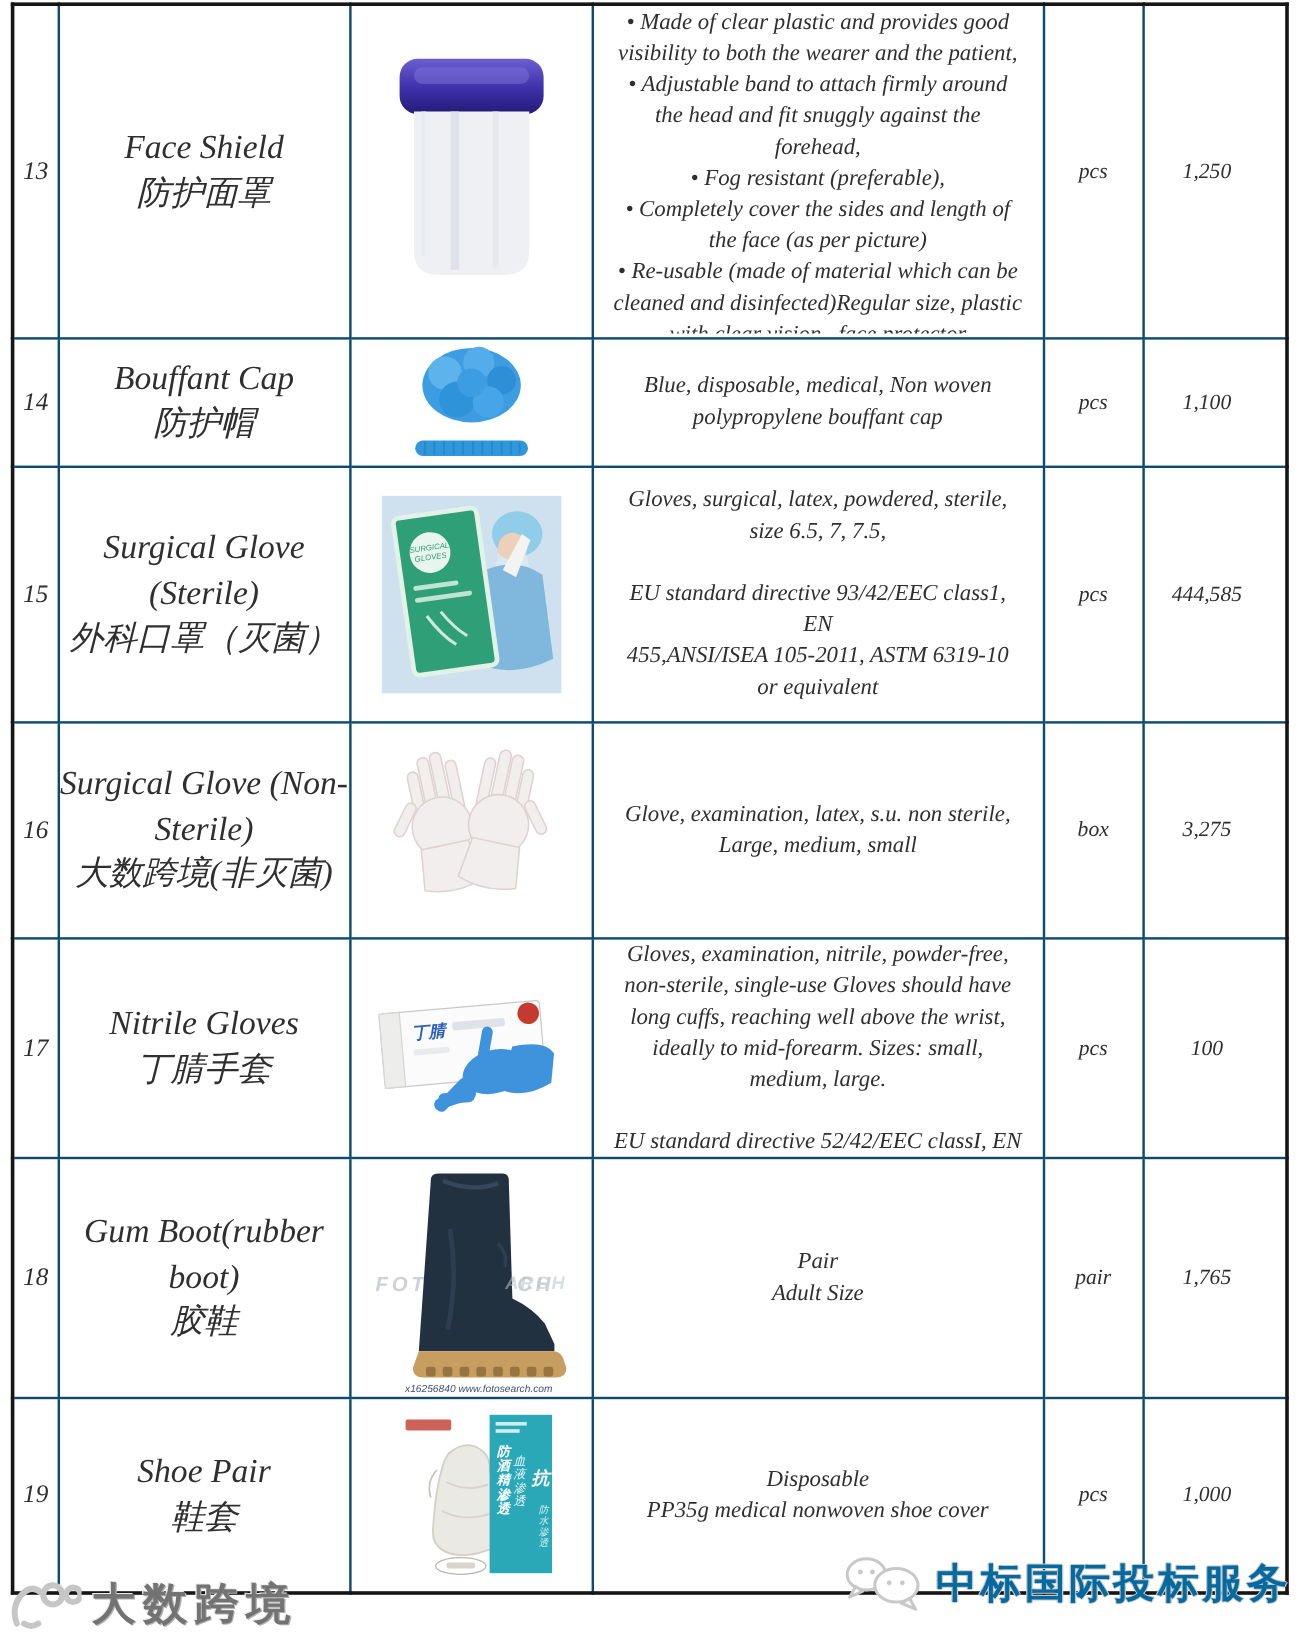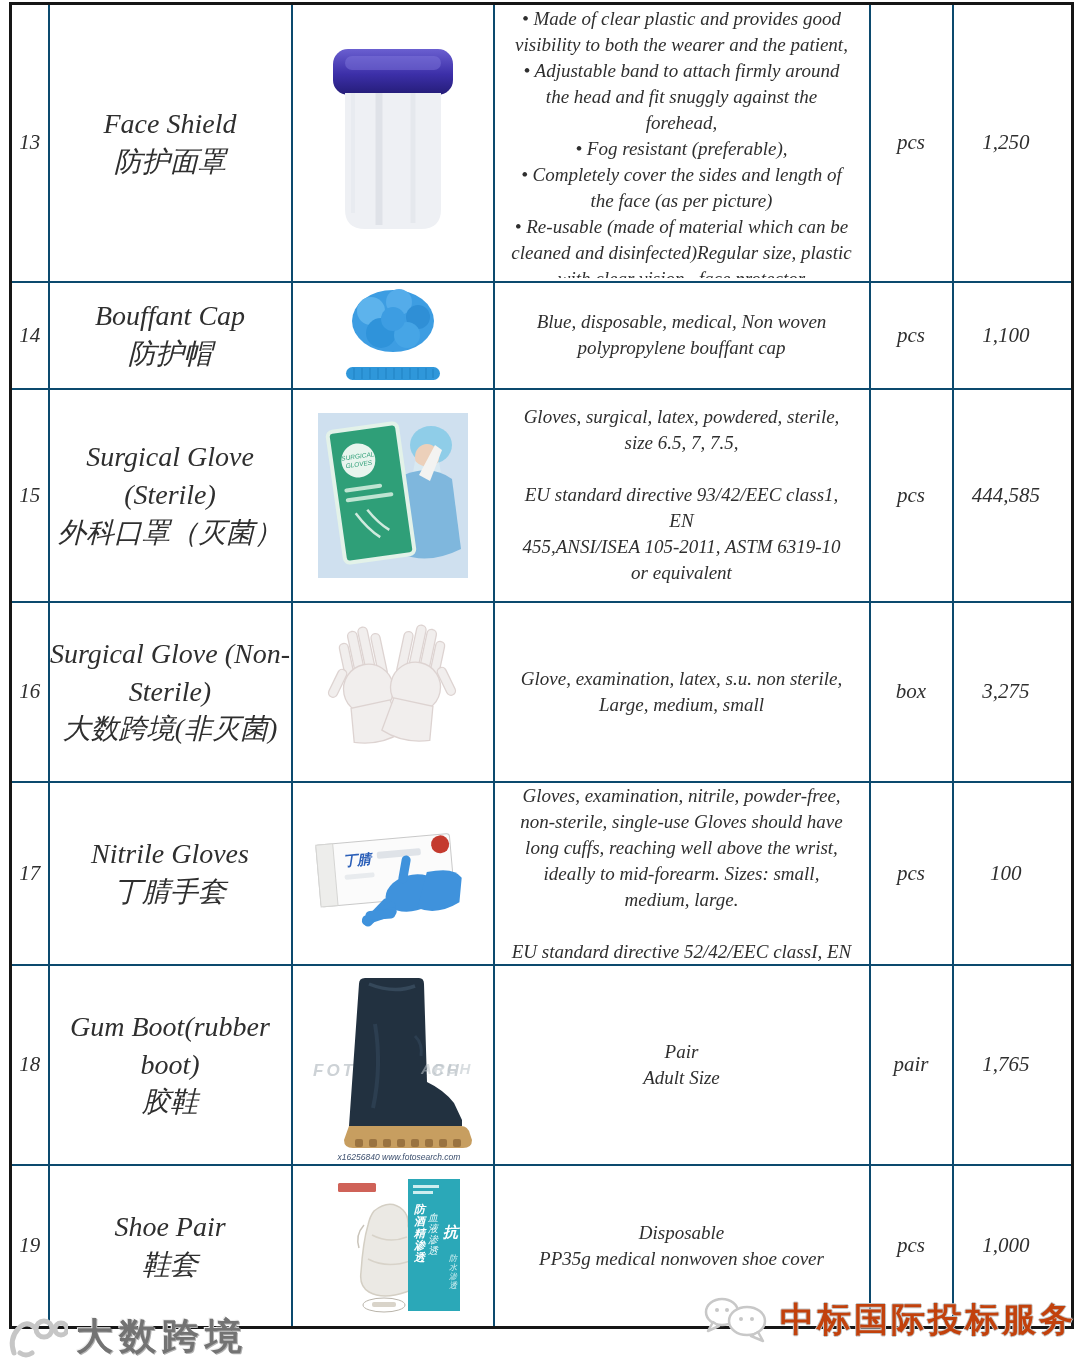--- a/index.html
+++ b/index.html
@@ -24,38 +24,38 @@
   tr.item-row:nth-child(7){height:163px}
 
   .cell-no{font-size:21px;}
   .cell-name{font-size:28px; line-height:1.35; padding:2px 6px;}
   .cell-name .zh{display:block;}
   .cell-desc{font-size:19px;}
   .desc-text{white-space:pre-line; line-height:26px; padding:0 4px;}
   tr.item-row:nth-child(1) td.cell-desc{vertical-align:top;}
   tr.item-row:nth-child(1) .desc-text{height:272px; overflow:hidden; margin-top:1px;}
   tr.item-row:nth-child(5) .desc-text{max-height:181px; overflow:hidden;}
-  .cell-unit{font-size:21px;}
-  .cell-qty{text-align:center; font-size:21px; padding-right:13px !important;}
+  .cell-unit{font-size:18px;}
+  .cell-qty{text-align:center; font-size:18px; padding-right:13px !important;}
   .ill{display:flex; justify-content:center; align-items:center; width:100%;}
 
   .wm-left{
     position:absolute; left:6px; top:1312px; display:flex; align-items:center; gap:8px;
     font-family:"Liberation Sans","DejaVu Sans",sans-serif;
   }
   .wm-left .wm-text{
     font-size:37px; font-weight:bold; letter-spacing:6px; color:#737373;
     text-shadow:1px 1px 0 #b0b0b0, -1px -1px 0 #ededed;
   }
   .wm-right{
     position:absolute; left:700px; top:1294px; display:flex; align-items:center; gap:8px;
     font-family:"Liberation Sans","DejaVu Sans",sans-serif; z-index:5;
   }
   .wm-right .wm-text{
-    font-size:34px; font-weight:bold; letter-spacing:3px; color:#c2410c;
+    font-size:34px; font-weight:bold; letter-spacing:3px; color:#0369a1;
     text-shadow:1px 0 #c6c6c6, -1px 0 #c6c6c6, 0 1px #c6c6c6, 0 -1px #c6c6c6;
   }
 </style>
 </head>
 <body>
 
 <div class="page">
 
   <table class="grid">
     <colgroup>

